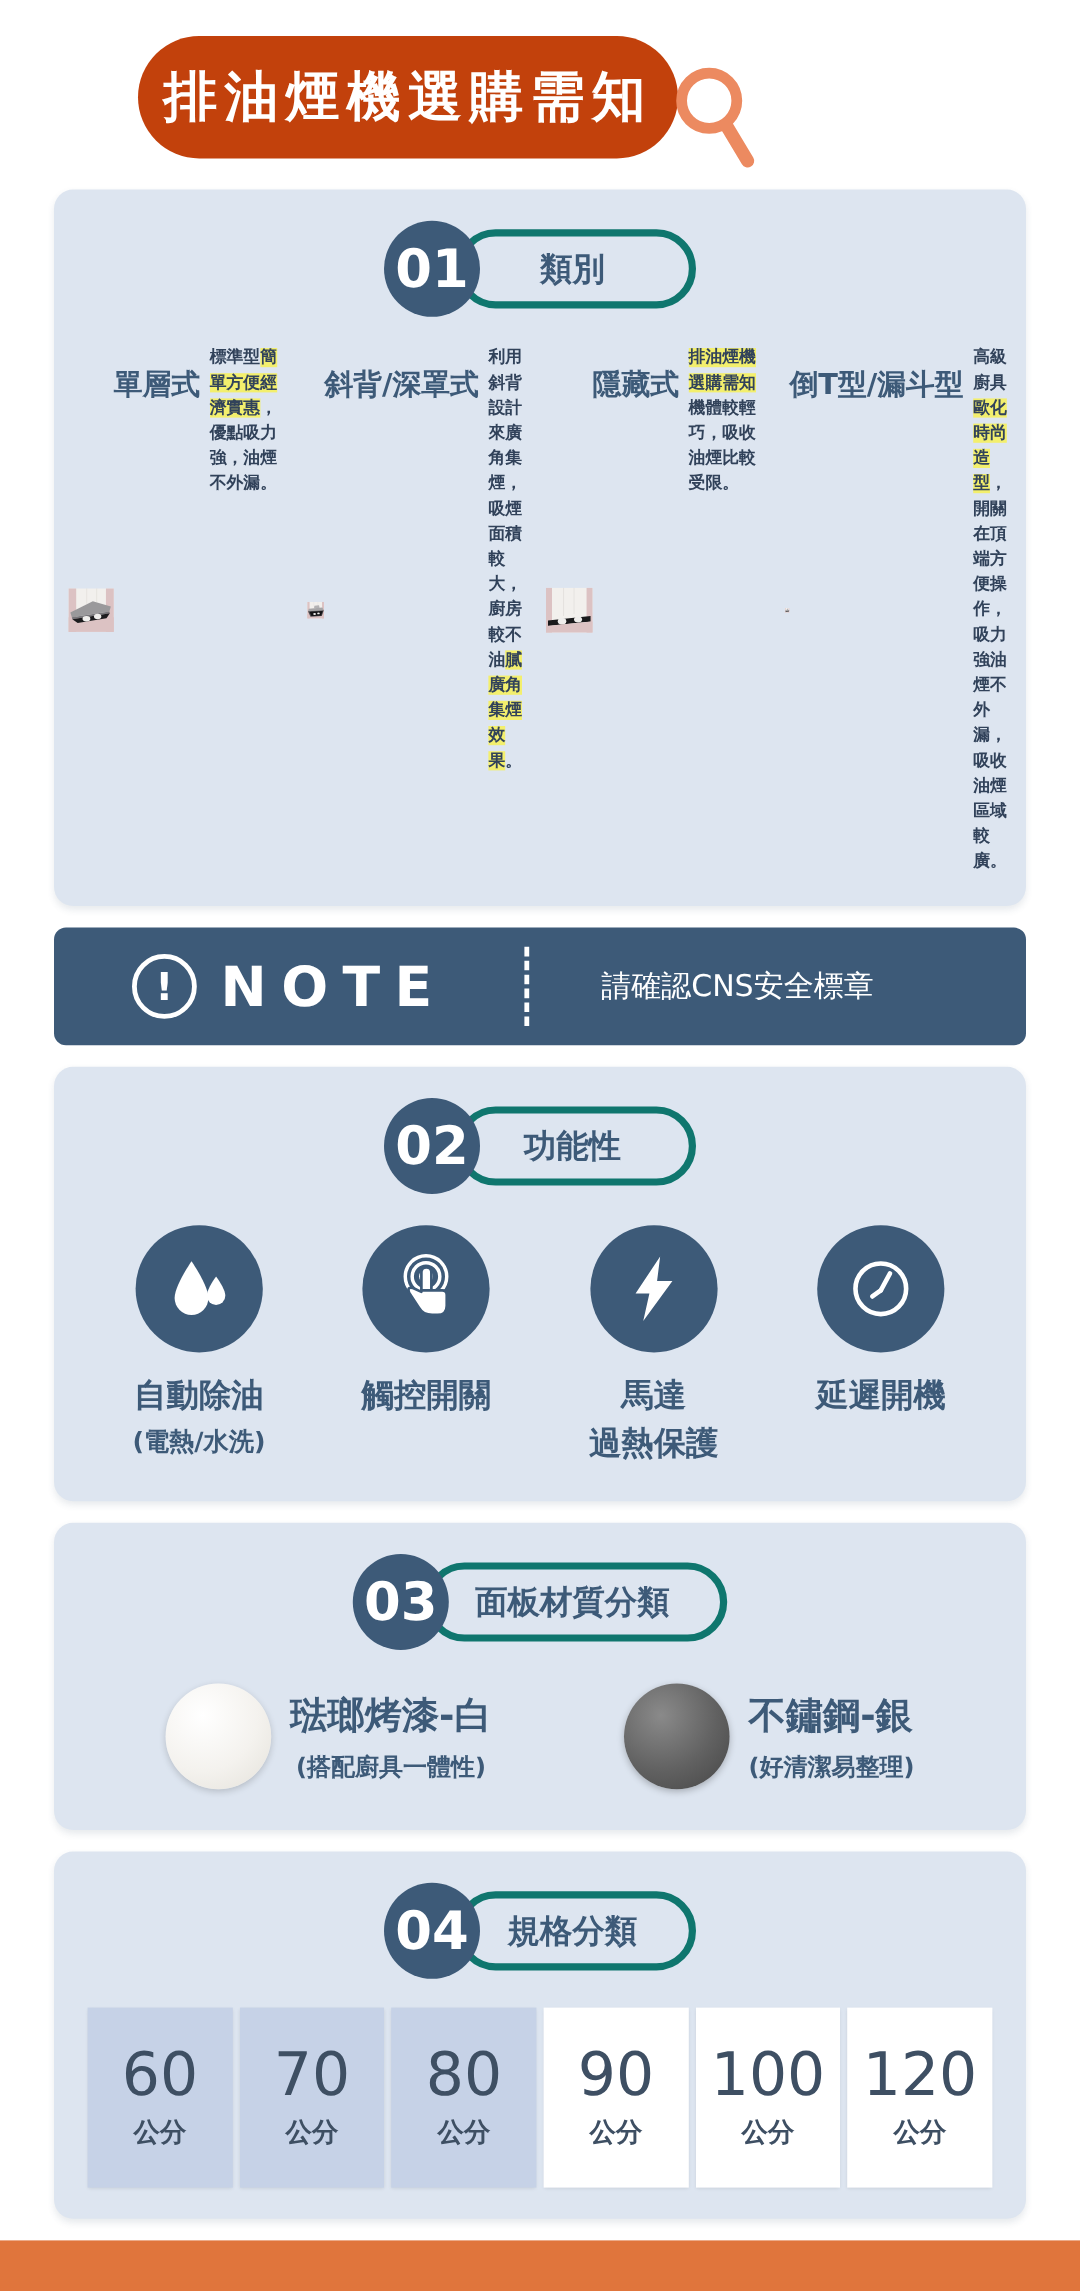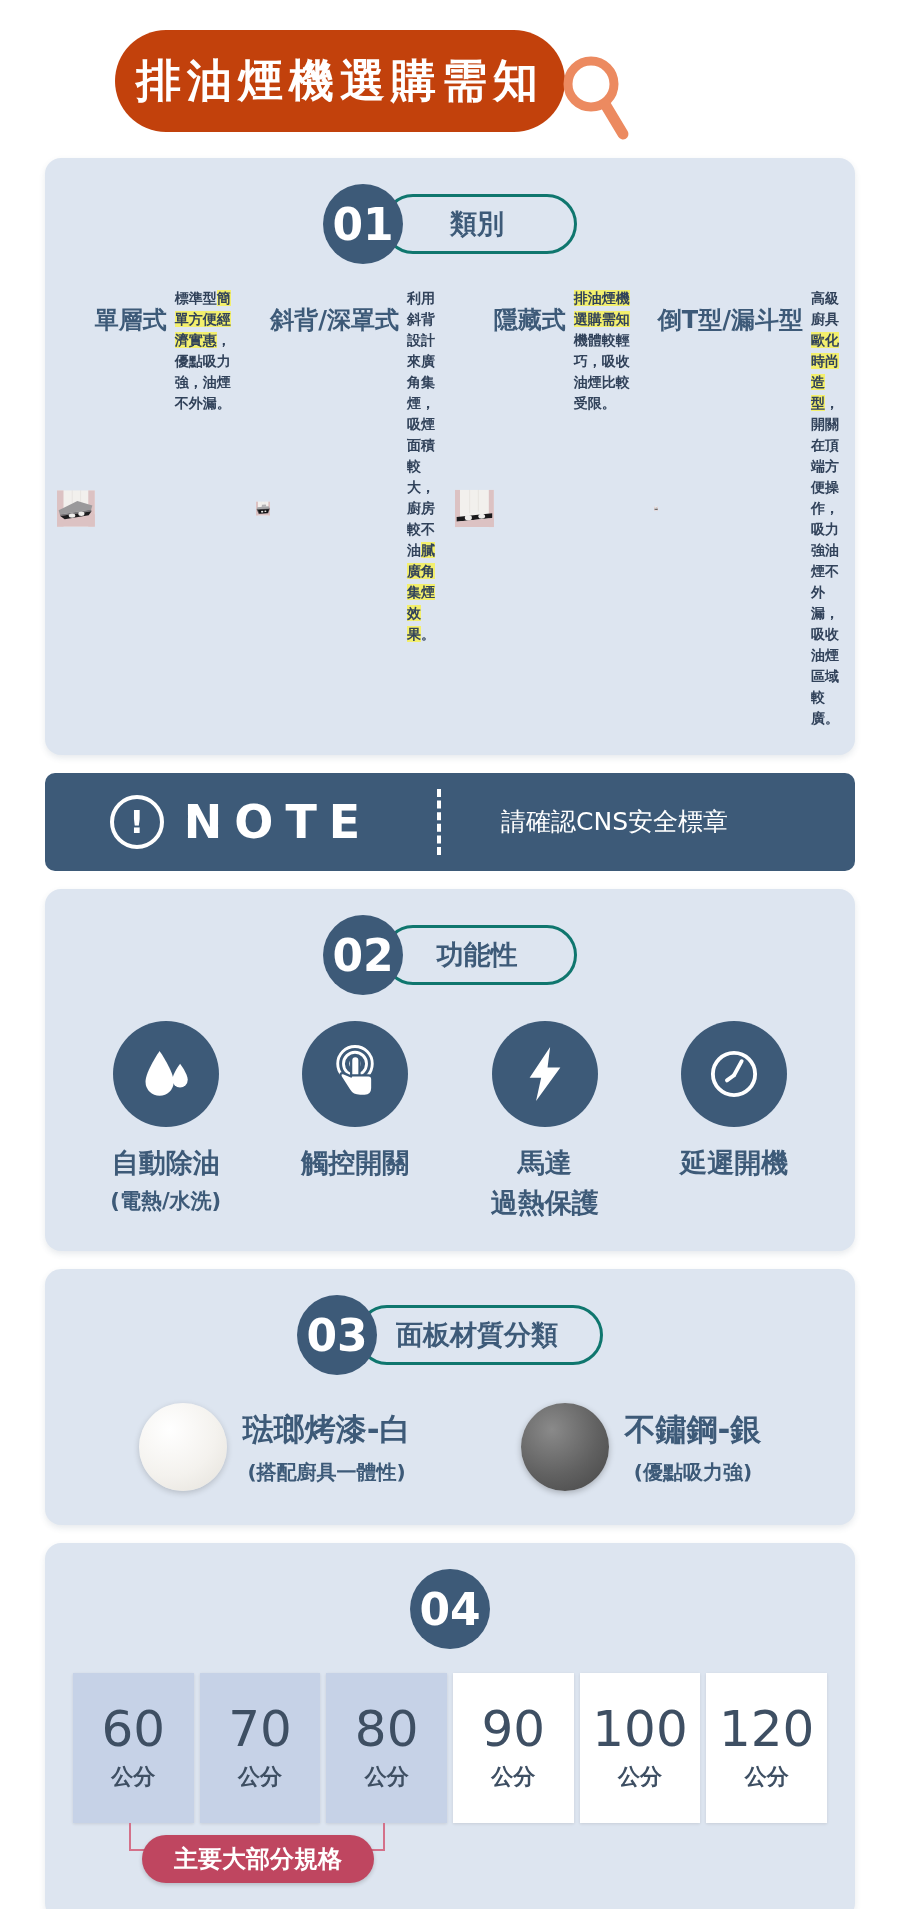--- a/index.html
+++ b/index.html
@@ -9,21 +9,21 @@
   
   .banner-wrap{position:relative;padding:30px 0 26px;}
   .banner{position:relative;margin-left:115px;width:450px;height:102px;background:#c2410c;border-radius:52px;display:flex;align-items:center;justify-content:center;}
   .banner h1{margin:0;color:#ffffff;font-size:45px;font-weight:bold;letter-spacing:6px;white-space:nowrap;}
   .magnifier{position:absolute;right:-76px;bottom:-16px;width:86px;height:96px;}
 
   
   .card{margin:0 45px 18px;background:#dde5f0;border-radius:16px;padding-bottom:26px;box-shadow:0 3px 6px rgba(60,80,110,.12);}
   .sec-head{display:flex;align-items:center;justify-content:center;padding-top:26px;margin-bottom:10px;}
   .sec-num{position:relative;z-index:2;width:80px;height:80px;border-radius:50%;background:#3d5a78;color:#ffffff;font-size:44px;font-weight:bold;display:flex;align-items:center;justify-content:center;}
-  .sec-pill{margin-left:-20px;border:3px solid #0f766e;border-radius:999px;padding:9px 42px 9px 36px;font-size:27px;font-weight:bold;color:#3d5a78;min-width:110px;text-align:center;white-space:nowrap;background:transparent;}
+  .sec-pill{margin-left:-20px;border:6px solid #0f766e;border-radius:999px;padding:9px 42px 9px 36px;font-size:27px;font-weight:bold;color:#3d5a78;min-width:110px;text-align:center;white-space:nowrap;background:transparent;}
 
   
   .cat-grid{display:grid;grid-template-columns:repeat(4,1fr);column-gap:10px;padding:14px 12px 0;}
   .cat-item{display:flex;flex-direction:row;}
   .tile{width:100%;height:auto;display:block;}
   .cat-title{text-align:center;color:#3d5a78;font-weight:bold;font-size:24px;margin-top:16px;white-space:nowrap;}
   .dash{border-top:3px dashed #7d92ab;margin:10px 2px 10px;}
   .cat-desc{margin:0;padding:0 4px;font-size:14px;font-weight:bold;color:#31425a;line-height:1.5;}
   .hl{background:#f3ef6d;}
 
@@ -249,29 +249,30 @@
         <div class="swatch swatch-white"></div>
         <div>
           <div class="mat-label">琺瑯烤漆-白</div>
           <div class="mat-sub">(搭配廚具一體性)</div>
         </div>
       </div>
       <div class="mat">
         <div class="swatch swatch-steel"></div>
         <div>
           <div class="mat-label">不鏽鋼-銀</div>
-          <div class="mat-sub">(優點吸力強)</div>
+          <div class="mat-sub">(好清潔易整理)</div>
         </div>
       </div>
     </div>
   </section>
 
   <section class="card">
     <div class="sec-head">
       <div class="sec-num">04</div>
+      <div class="sec-pill">規格分類</div>
     </div>
     <div class="size-grid">
       <div class="size-box primary">
         <div class="size-num">60</div>
         <div class="size-unit">公分</div>
       </div>
       <div class="size-box primary">
         <div class="size-num">70</div>
         <div class="size-unit">公分</div>
       </div>
@@ -284,24 +285,20 @@
         <div class="size-unit">公分</div>
       </div>
       <div class="size-box">
         <div class="size-num">100</div>
         <div class="size-unit">公分</div>
       </div>
       <div class="size-box">
         <div class="size-num">120</div>
         <div class="size-unit">公分</div>
       </div>
-    </div>
-    <div class="bracket-wrap">
-      <div class="bracket"></div>
-      <div class="primary-pill">主要大部分規格</div>
     </div>
   </section>
 
   <footer class="tips">
     
     
     
   </footer>
 
 </div>

